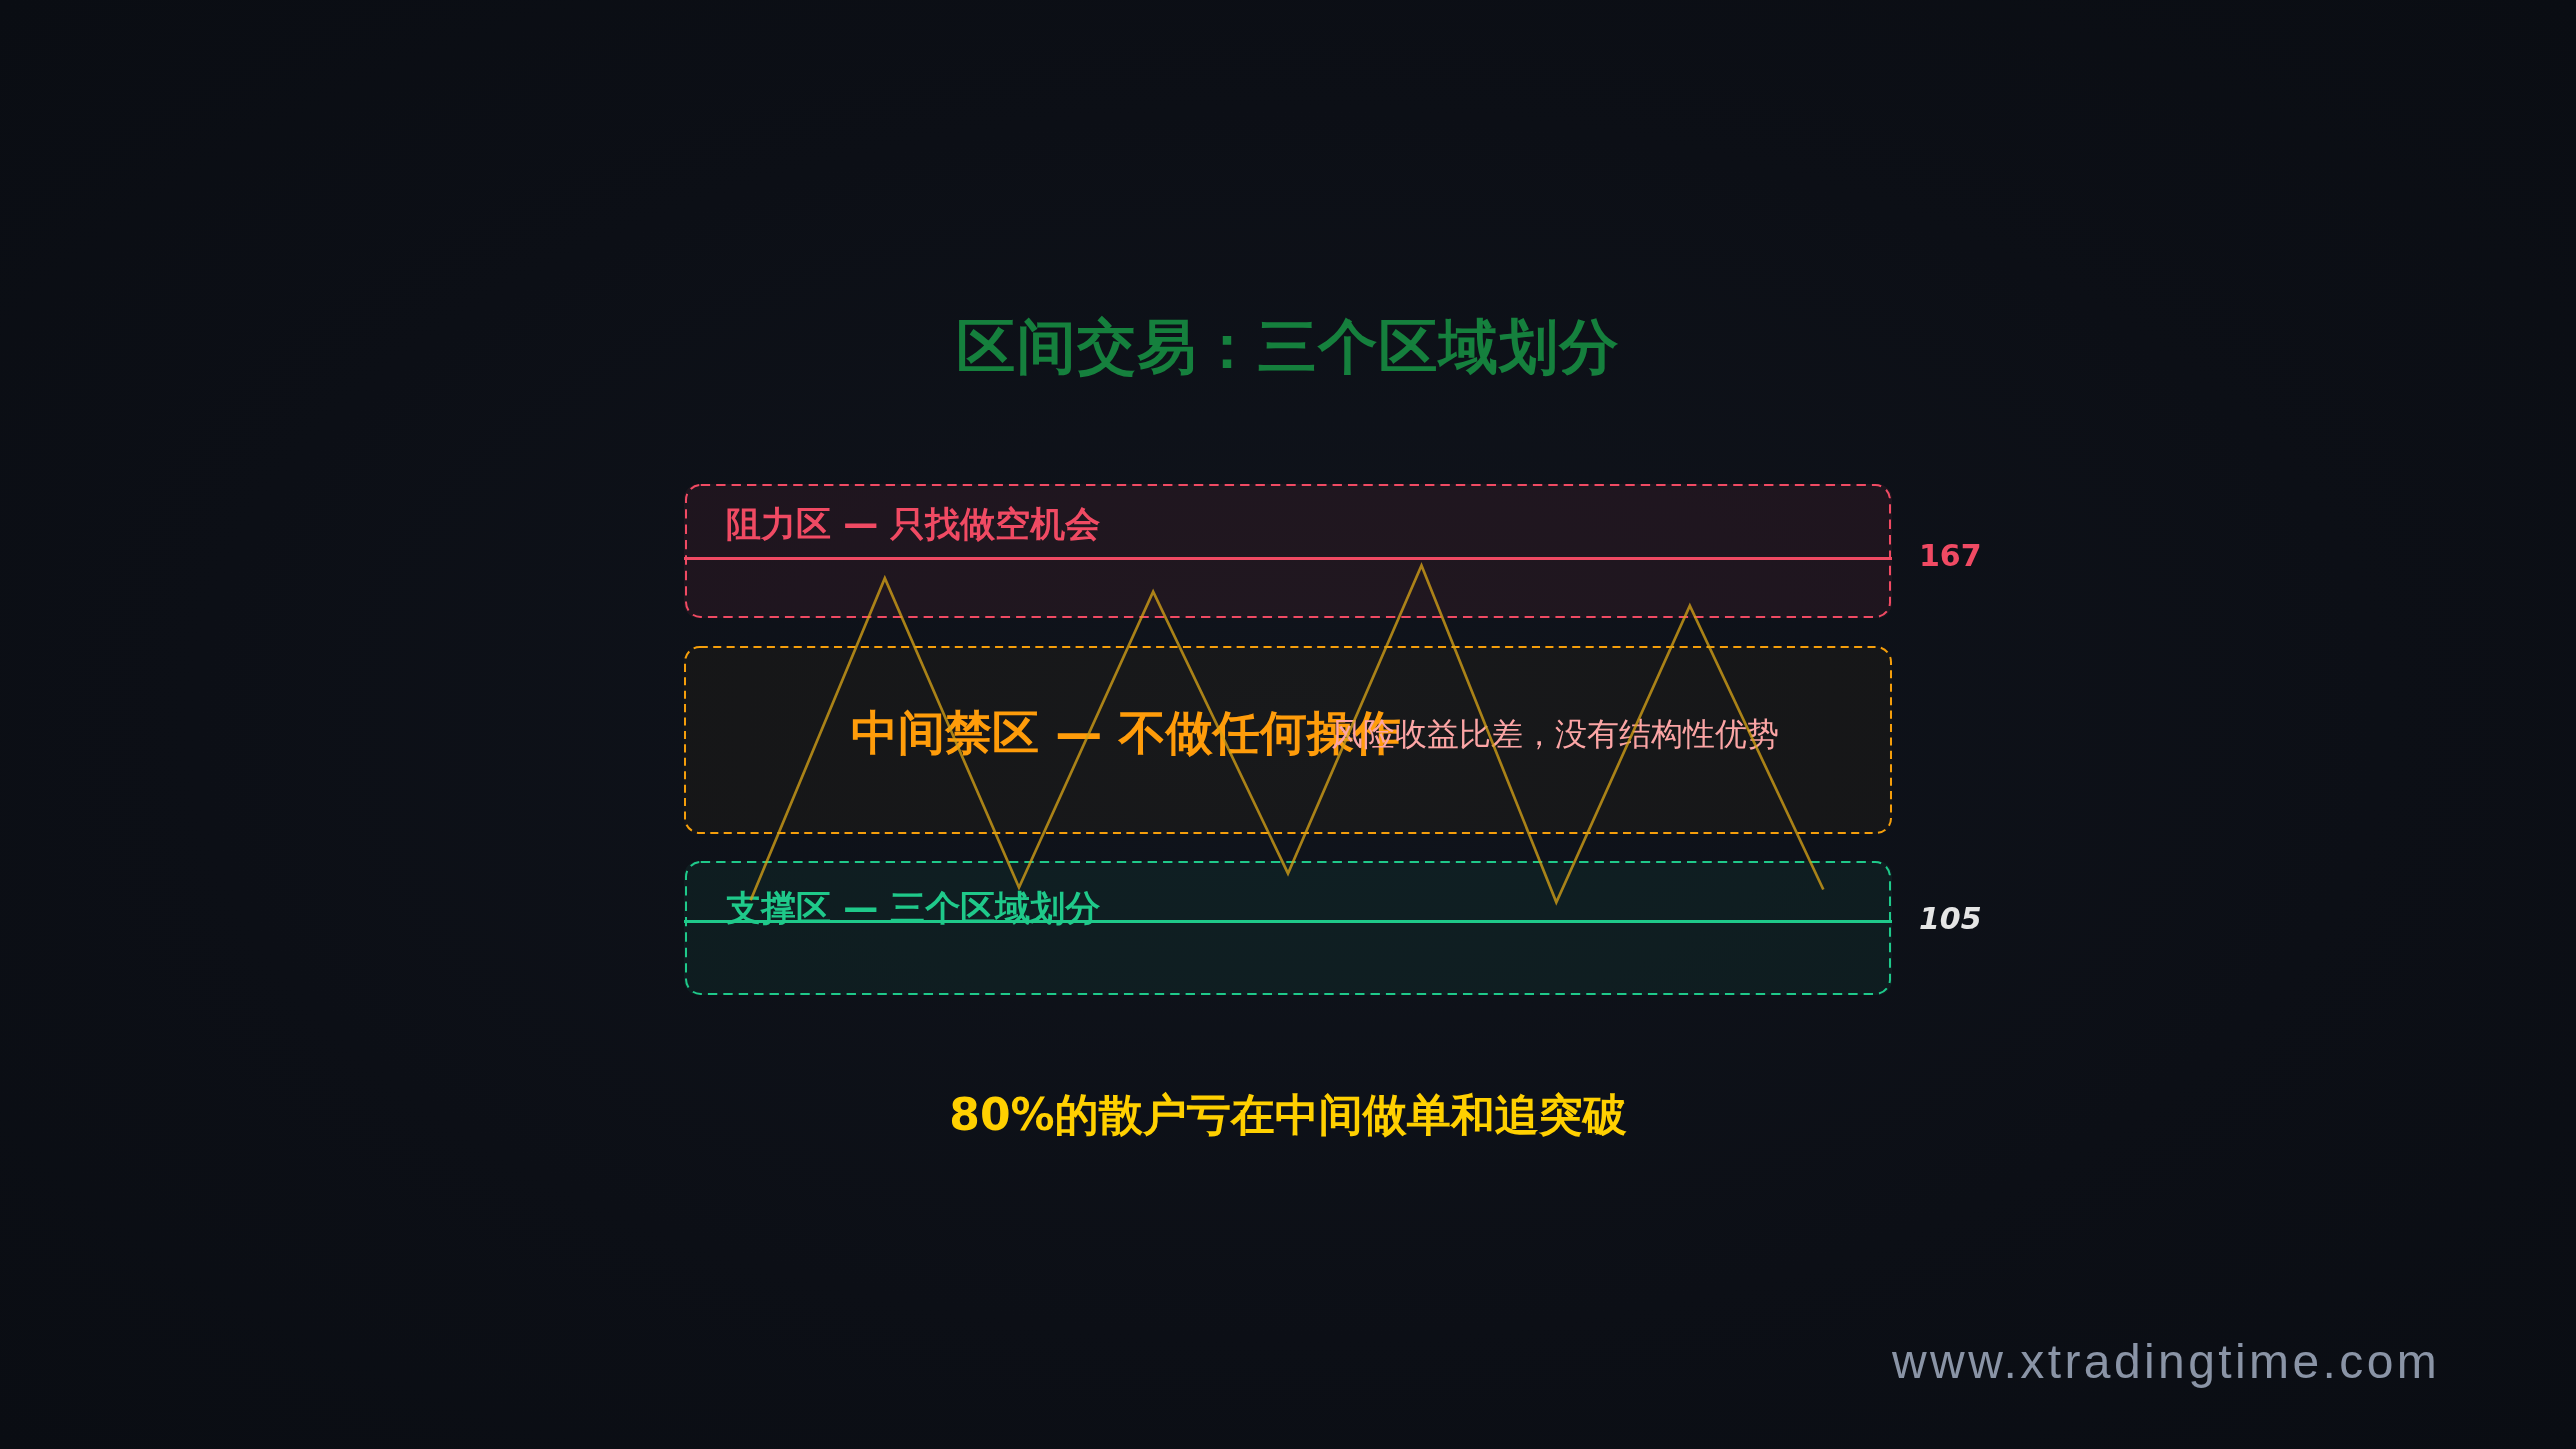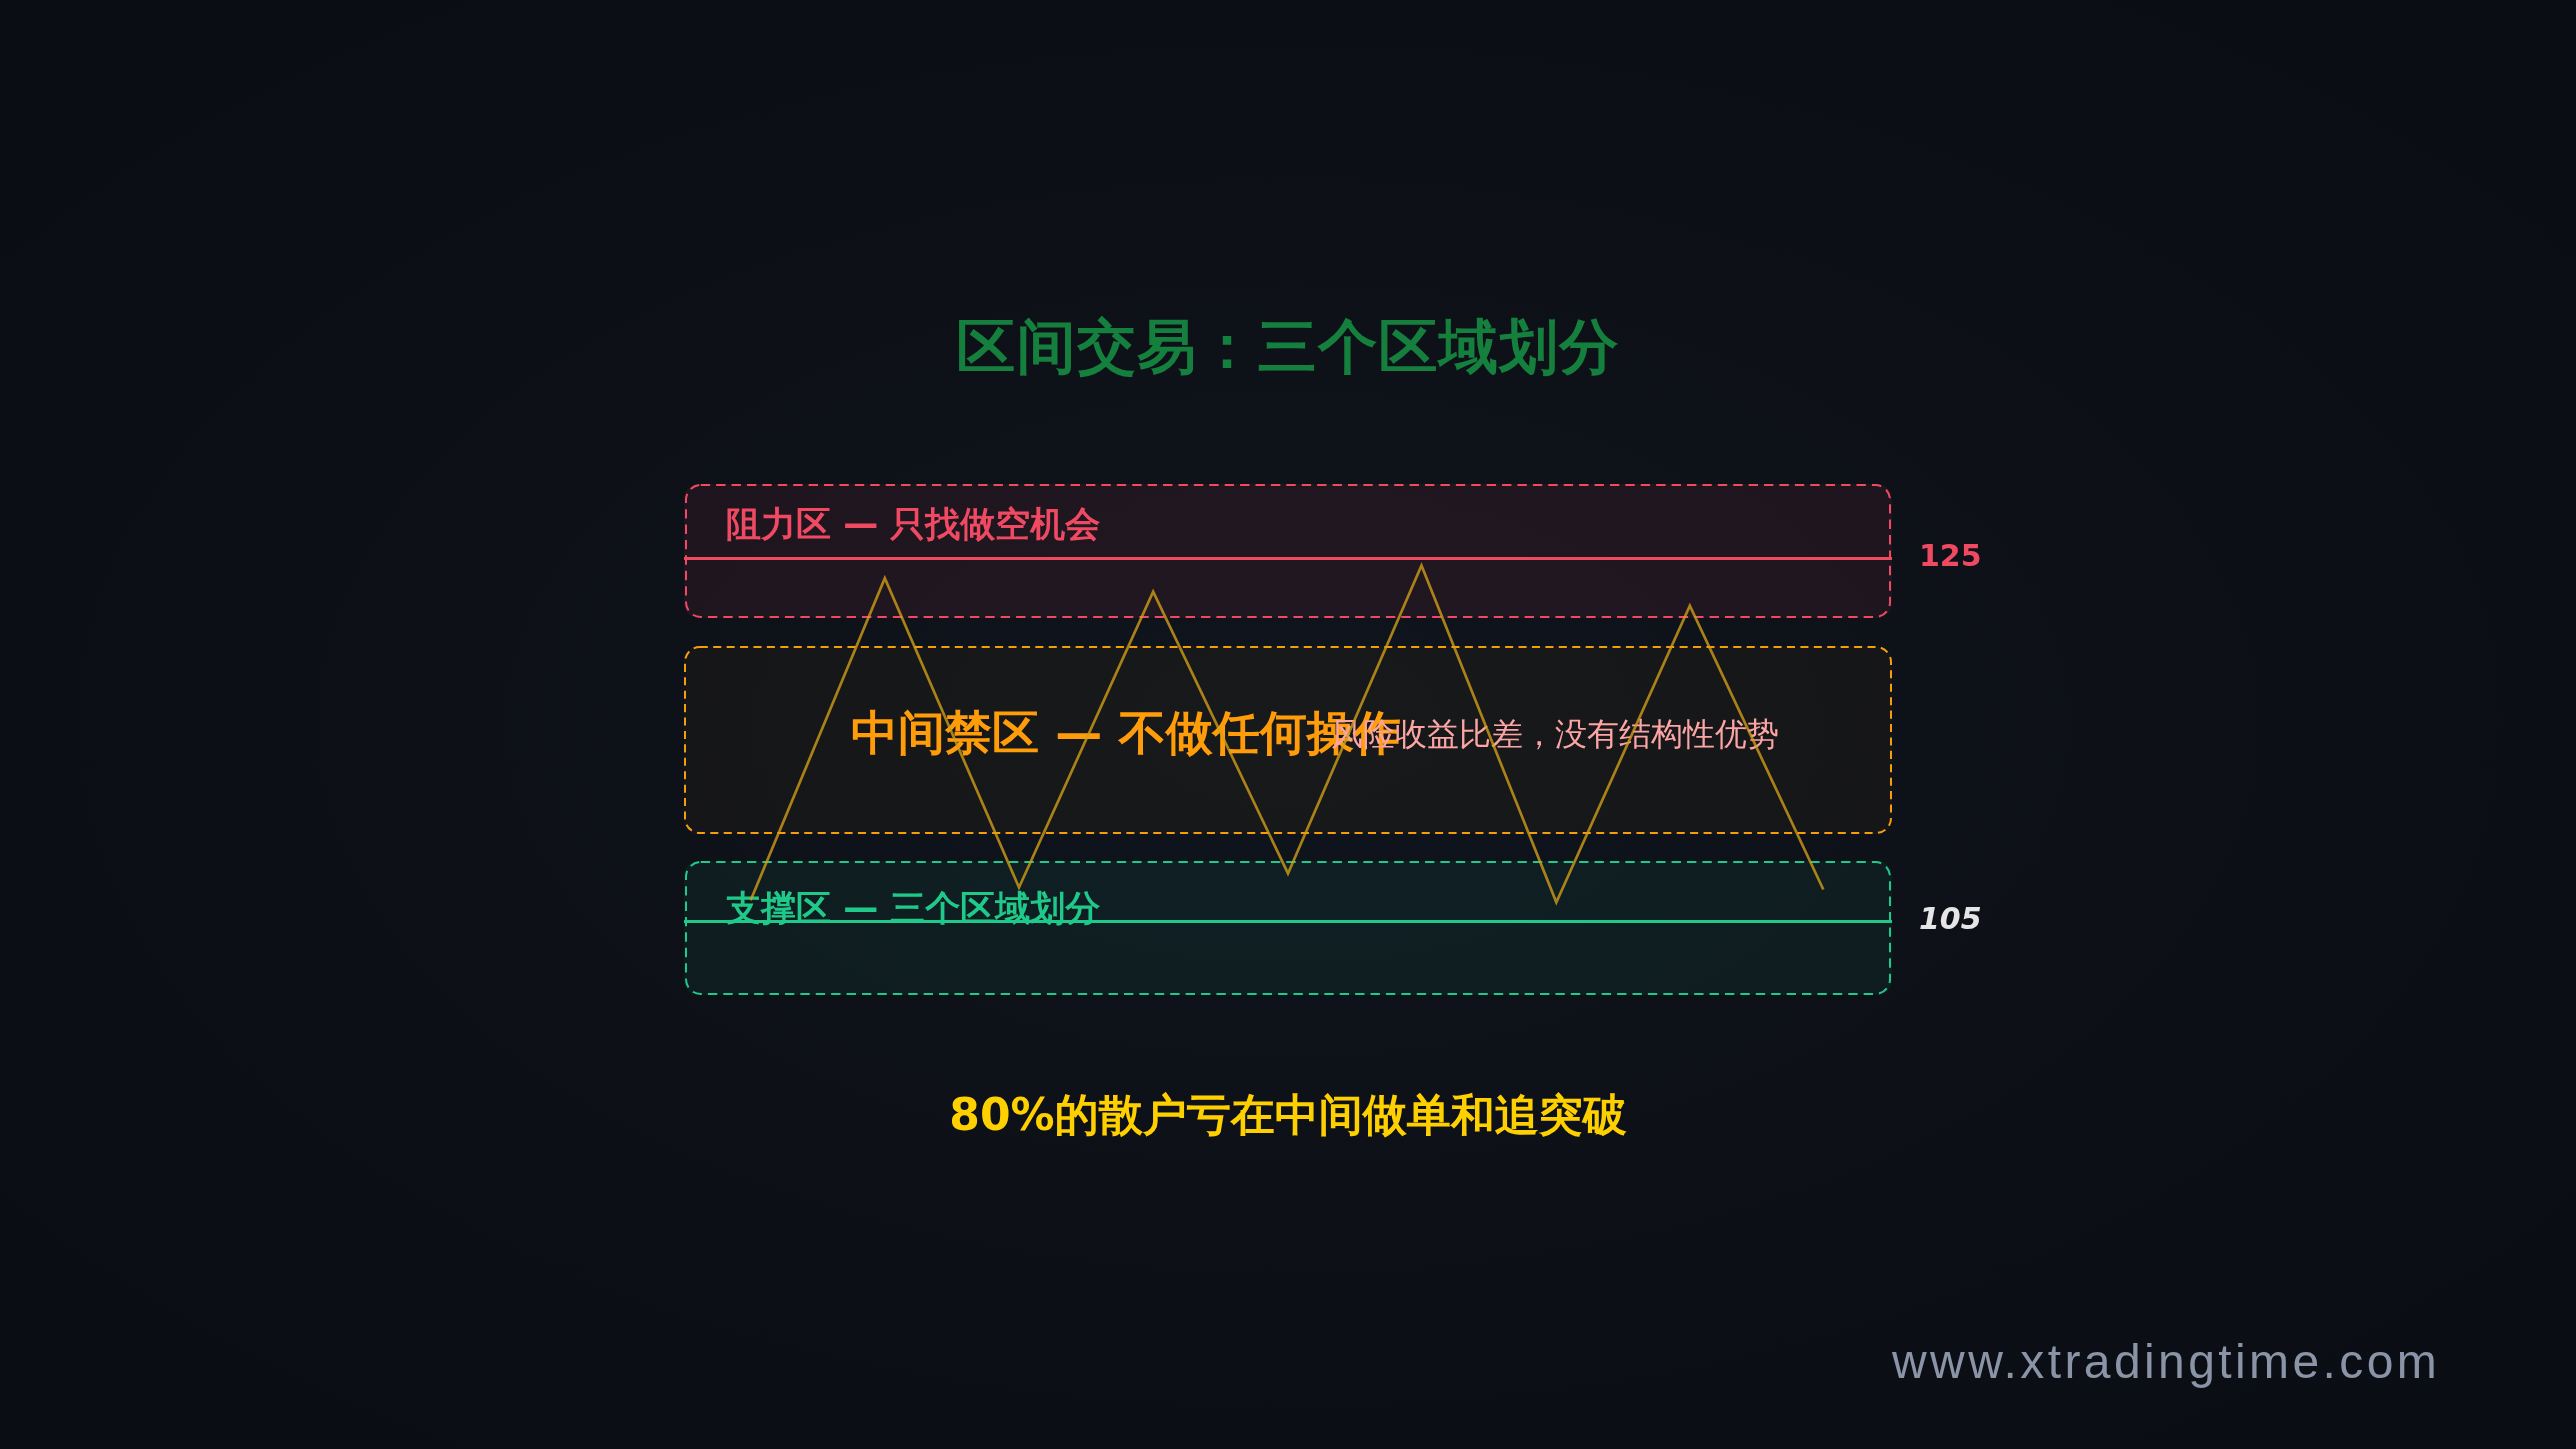--- a/index.html
+++ b/index.html
@@ -35,21 +35,21 @@
 
 <div class="title">区间交易：三个区域划分</div>
 
 <div class="zone zone-res">
   <svg class="border" width="1208" height="134" viewBox="0 0 1800 200">
     <rect x="1.5" y="1.5" width="1797" height="197" rx="22" ry="22" fill="none" stroke="#f04a63" stroke-width="3" stroke-dasharray="14 9"></rect>
   </svg>
   <div class="zlabel lbl-res">阻力区 — 只找做空机会</div>
 </div>
 <div class="hline" style="top:557px;background:#f04a63;"></div>
-<div class="price price-res">125</div>
+<div class="price price-res">167</div>
 
 <div class="zone zone-mid">
   <svg class="border" width="1208" height="188" viewBox="0 0 1800 280">
     <rect x="1.5" y="1.5" width="1797" height="277" rx="22" ry="22" fill="none" stroke="#f59e0b" stroke-width="3" stroke-dasharray="12 8"></rect>
   </svg>
   <div class="zlabel lbl-mid">中间禁区 — 不做任何操作</div>
   <div class="sub-mid">风险收益比差，没有结构性优势</div>
 </div>
 
 <div class="zone zone-sup">

